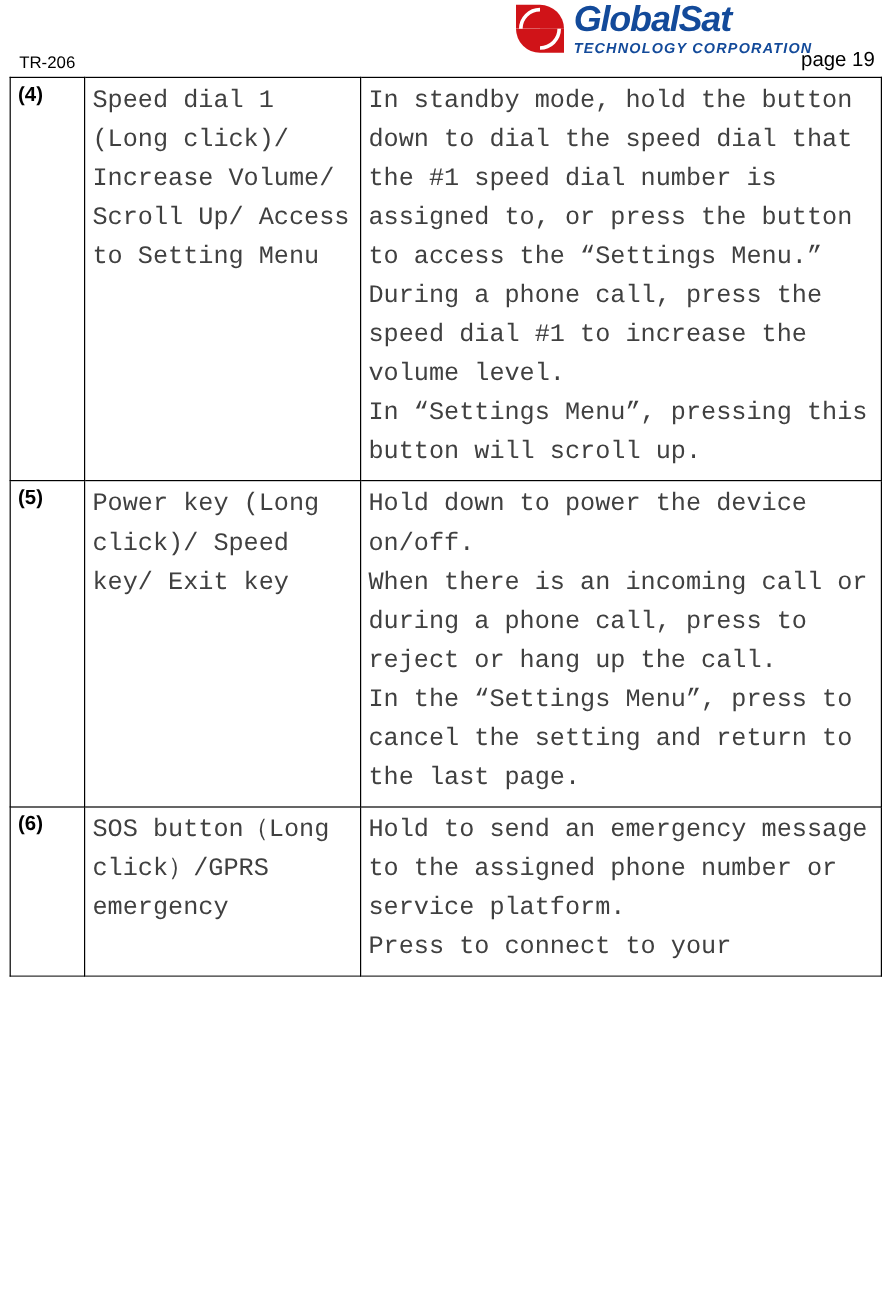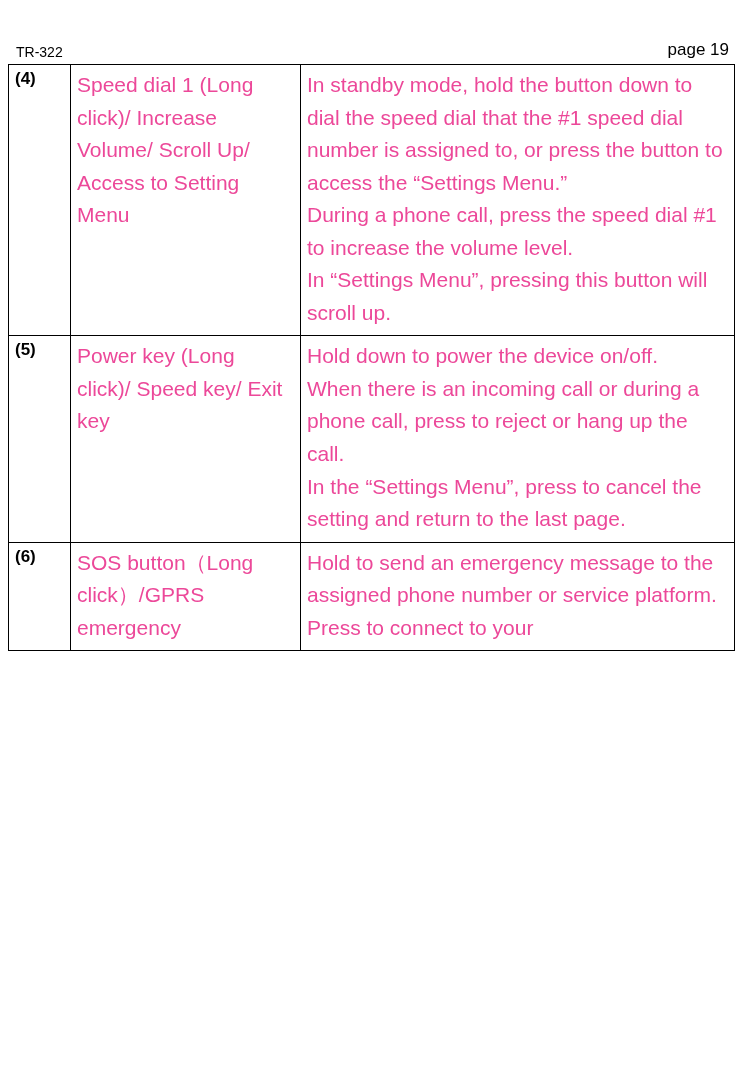--- a/index.html
+++ b/index.html
@@ -84,35 +84,53 @@
   col.col-num { width: 62px; }
   col.col-name { width: 230px; }
   col.col-desc { width: auto; }
   .cell-num {
     font-weight: 700;
     font-size: 17px;
     font-family: Verdana, sans-serif;
   }
   .cell-name, .cell-desc {
     font-size: 21px;
-    font-family: Liberation Sans, sans-serif;
+    font-family: Liberation Mono, monospace;
     line-height: 1.55;
-    color: #ec4899;
+    color: #404040;
   }
   .cell-desc { white-space: pre-line; }
   .cell-name { white-space: pre-line; }
 </style>
 </head>
 <body>
 
 <div class="page">
 
   <div class="header">
-    <span class="doc-id">TR-322</span>
+    <span class="doc-id">TR-206</span>
 
+    <div class="logo-block">
+      <span class="logo-icon">
+        <svg viewBox="0 0 44 44" width="44" height="44">
+          <path d="M2 2 L22 2 L22 22 L2 22 Z" fill="#d01318"></path>
+          <path d="M22 2 L42 2 L42 22 L22 22 Z" fill="#ffffff" stroke="#d01318" stroke-width="0"></path>
+          <path d="M2 22 L22 22 L22 42 L2 42 Z" fill="#ffffff"></path>
+          <path d="M22 22 L42 22 L42 42 L22 42 Z" fill="#d01318"></path>
+          <path d="M22 2 A20 20 0 0 1 42 22 L22 22 Z" fill="#d01318"></path>
+          <path d="M22 42 A20 20 0 0 1 2 22 L22 22 Z" fill="#d01318"></path>
+          <path d="M6 22 A16 16 0 0 1 22 6" fill="none" stroke="#fff" stroke-width="3"></path>
+          <path d="M38 22 A16 16 0 0 1 22 38" fill="none" stroke="#fff" stroke-width="3"></path>
+        </svg>
+      </span>
+      <span class="logo-text-wrap">
+        <span class="brand-main">GlobalSat</span>
+        <span class="brand-sub">TECHNOLOGY CORPORATION</span>
+      </span>
+    </div>
 
     <span class="page-num">page 19</span>
   </div>
 
   <table class="content">
     <colgroup>
       <col class="col-num">
       <col class="col-name">
       <col class="col-desc">
     </colgroup>

